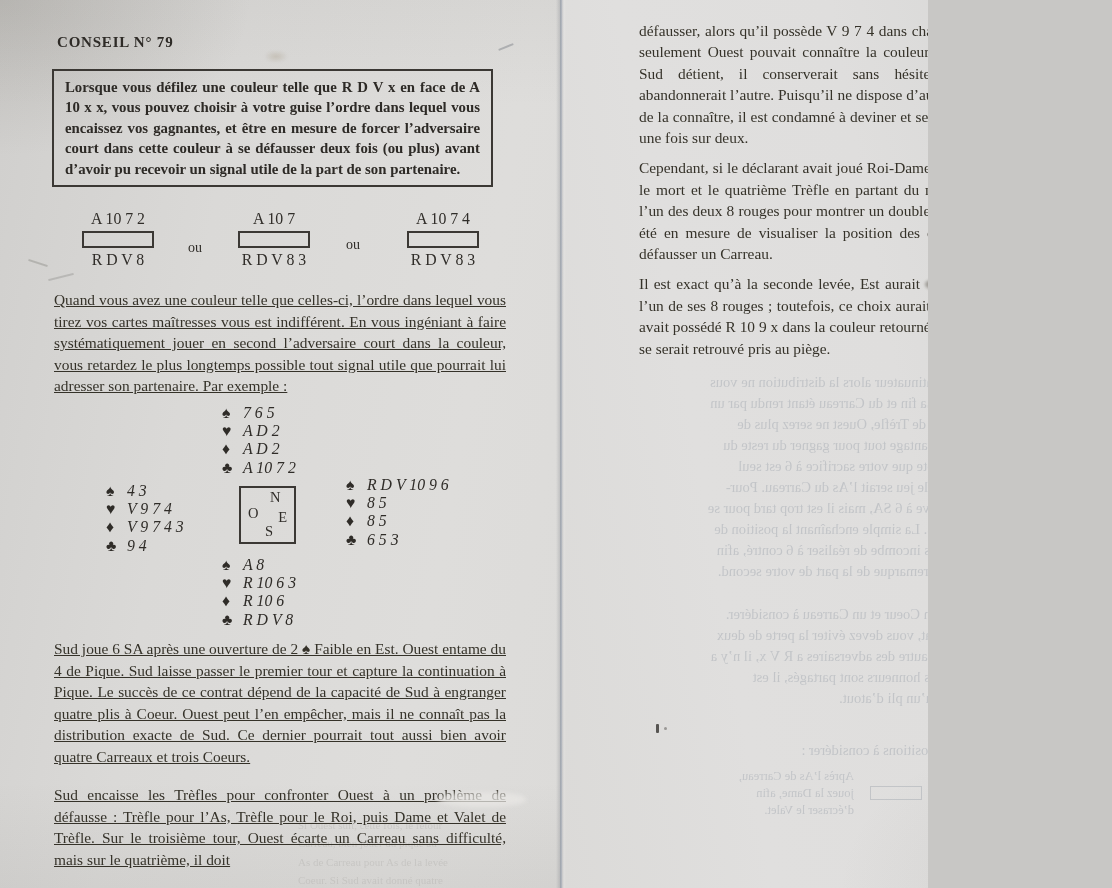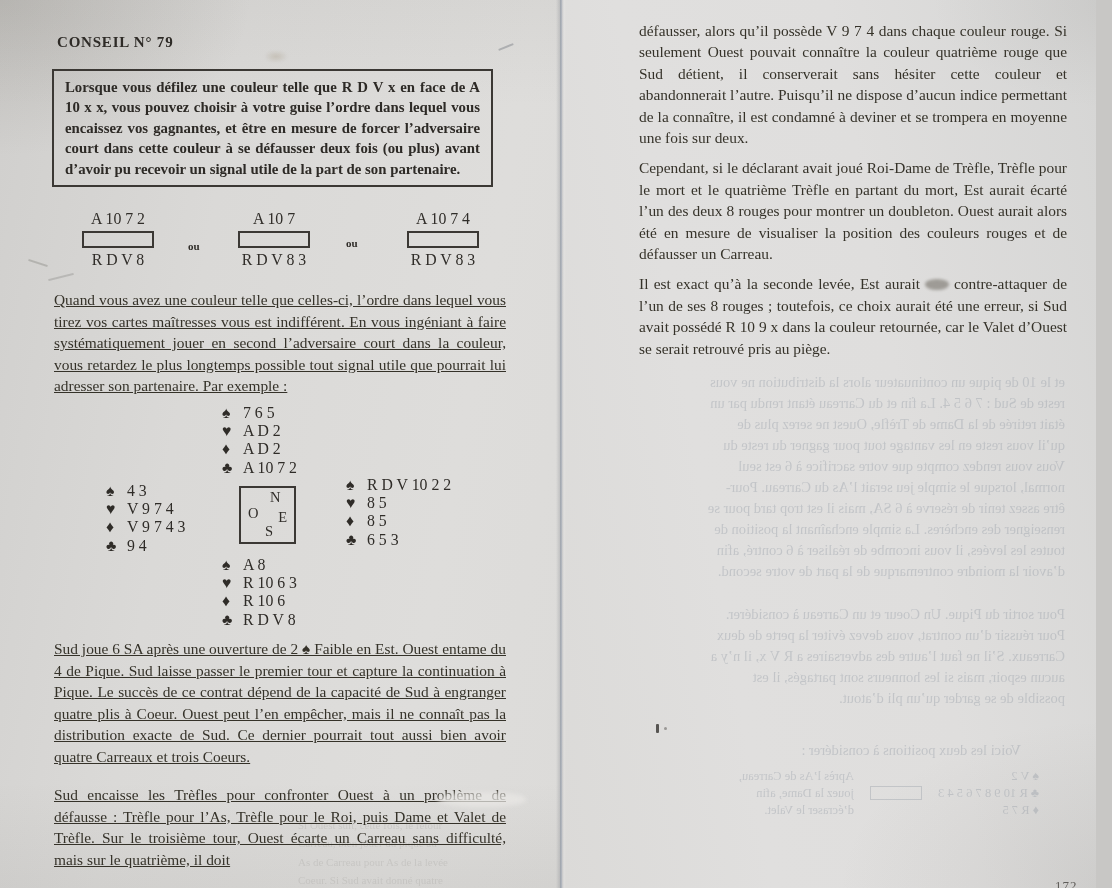--- a/index.html
+++ b/index.html
@@ -1,16 +1,16 @@
 <!DOCTYPE html>
 <html><head>
 <meta charset="utf-8">
 <style>
   html,body{margin:0;padding:0;background:#c8c7c5;}
-  #canvas{position:relative;width:1096px;height:888px;overflow:hidden;
+  #canvas{position:relative;width:928px;height:888px;overflow:hidden;
     font-family:"Liberation Serif","DejaVu Serif",serif;color:#33302c;}
   
   .page{position:absolute;top:0;height:888px;}
   #page-left{left:0;width:561px;
     background:
       radial-gradient(ellipse 420px 260px at 0% 0%, rgba(105,100,90,.20), transparent 60%),
       linear-gradient(to bottom, rgba(90,88,82,.05), transparent 12%, transparent 88%, rgba(90,88,82,.07)),
       linear-gradient(100deg,#d0cfcd,#dad9d7 35%,#dedddb 75%,#dcdbd9);}
   #page-right{left:561px;width:551px;
     background:
@@ -22,24 +22,24 @@
   
   .body-par{position:absolute;text-align:justify;font-size:15.4px;line-height:21.6px;color:#353229;text-decoration:underline;}
   .hdr{position:absolute;left:57px;top:34px;font-weight:700;font-size:15px;letter-spacing:.8px;color:#2e2b27;}
   .tip-box{position:absolute;left:52px;top:69px;width:441px;box-sizing:border-box;
     border:2px solid #3b3834;padding:6px 11px;font-weight:700;font-size:14.8px;
     line-height:20.4px;text-align:justify;color:#2d2a26;}
   
   .combos{position:absolute;left:0;top:210px;width:561px;height:74px;font-size:15.8px;color:#302d29;}
   .combo{position:absolute;width:92px;text-align:center;}
   .combo-box{width:68px;height:13px;border:2px solid #3b3834;margin:3px auto;}
-  .or{position:absolute;font-size:11px;font-weight:bold;}
+  .or{position:absolute;font-size:14px;}
   
   .deal{position:absolute;left:0;top:398px;width:561px;height:238px;}
-  .hand{position:absolute;font-size:15.8px;color:#2f2c28;}
+  .hand{position:absolute;font-size:15.8px;color:#2f2c28;font-style:italic;}
   .hrow{height:18.2px;line-height:18.2px;white-space:nowrap;}
   .suit{display:inline-block;width:21px;}
   .compass{position:absolute;left:239px;top:88px;width:57px;height:58px;border:2px solid #3b3834;box-sizing:border-box;font-size:14.5px;color:#2f2c28;}
   .compass span{position:absolute;}
   .cN{top:1px;left:29px;}
   .cO{top:17px;left:7px;}
   .cE{top:21px;right:7px;}
   .cS{bottom:2px;left:24px;}
   
   .rcol{position:absolute;left:70px;top:20px;width:428px;margin-left:8px;}
@@ -124,21 +124,21 @@
       </div>
 
       <div class="compass">
         <span class="cN">N</span>
         <span class="cO">O</span>
         <span class="cE">E</span>
         <span class="cS">S</span>
       </div>
 
       <div class="hand" style="left:346px;top:78px;">
-        <div class="hrow"><span class="suit">♠</span><span>R D V 10 2 2</span></div>
+        <div class="hrow"><span class="suit">♠</span><span>R D V 10 9 6</span></div>
         <div class="hrow"><span class="suit">♥</span><span>8 5</span></div>
         <div class="hrow"><span class="suit">♦</span><span>8 5</span></div>
         <div class="hrow"><span class="suit">♣</span><span>6 5 3</span></div>
       </div>
 
       <div class="hand" style="left:222px;top:158px;">
         <div class="hrow"><span class="suit">♠</span><span>A 8</span></div>
         <div class="hrow"><span class="suit">♥</span><span>R 10 6 3</span></div>
         <div class="hrow"><span class="suit">♦</span><span>R 10 6</span></div>
         <div class="hrow"><span class="suit">♣</span><span>R D V 8</span></div>

